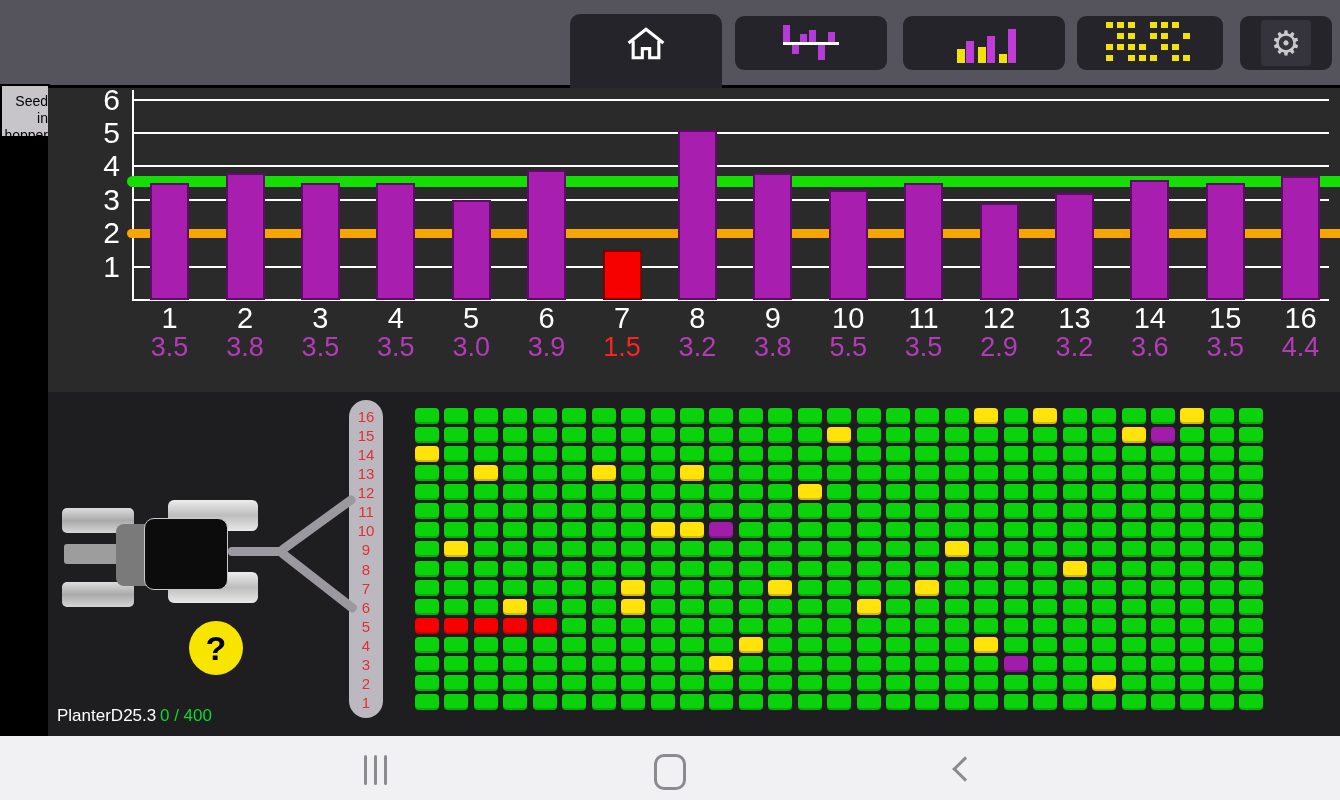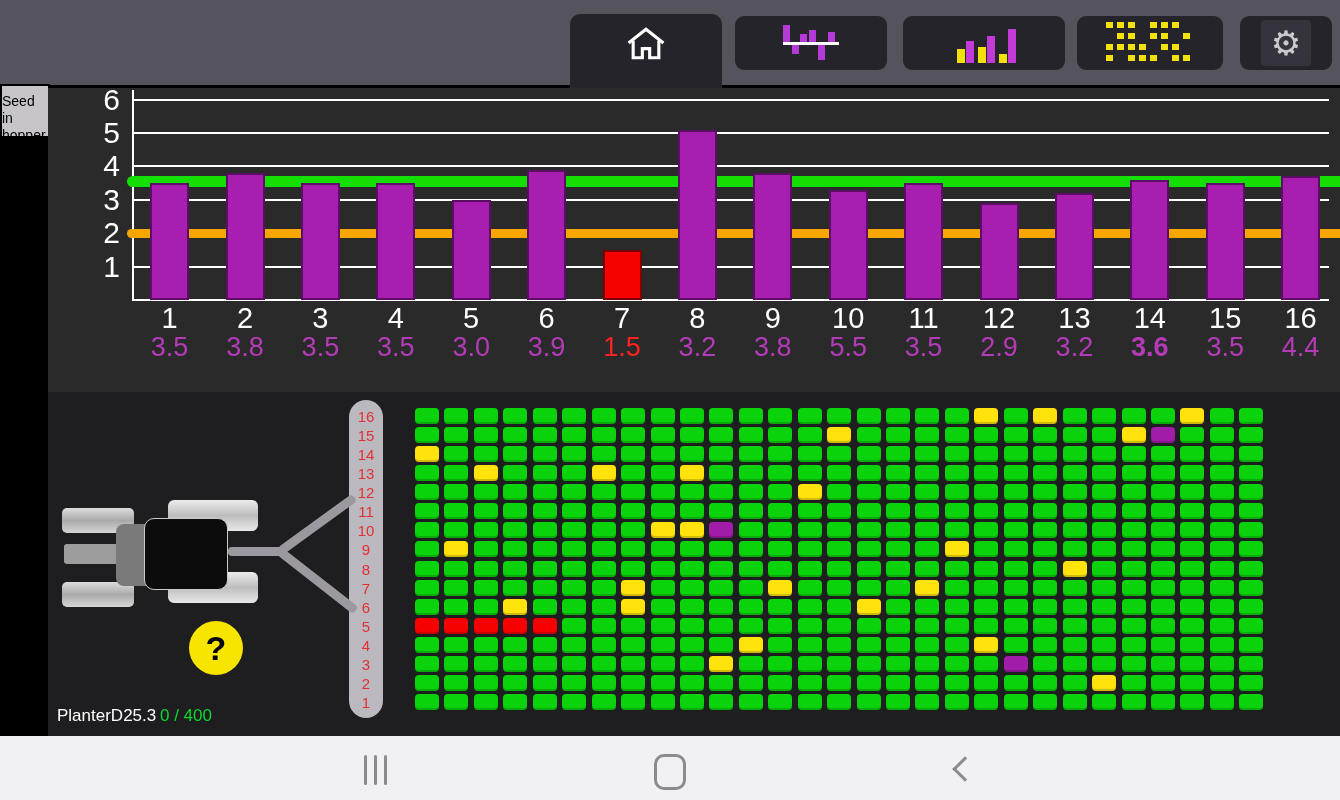--- a/index.html
+++ b/index.html
@@ -23,21 +23,21 @@
   .icon-wrap{position:relative;}
   .devline{position:absolute;background:#FFFFFF;}
   .devbar{position:absolute;background:#B53BD9;}
   .grpbar{position:absolute;}
   #gear-box{width:50px;height:46px;background:#35333B;border-radius:4px;display:flex;
             align-items:center;justify-content:center;color:#C9C9CE;font-size:34px;}
   .dot{position:absolute;width:7px;height:6px;background:#F2E20A;}
 
   
   #hopper-box{left:0;top:84px;width:50px;height:54px;background:#C7C5C9;border:2px solid #000;
-              box-sizing:border-box;color:#000;font-size:14px;text-align:left;line-height:17px;padding-top:7px;}
+              box-sizing:border-box;color:#000;font-size:14px;text-align:right;line-height:17px;padding-top:7px;}
   #hopper-bar{left:0;top:138px;width:48px;height:598px;background:#00E400;}
   .bags-txt{position:absolute;width:48px;text-align:center;color:#000;font-size:15px;}
 
   
   #chart-panel{left:48px;top:88px;width:1292px;height:304px;background:#2B2A2B;}
   .gridline{position:absolute;left:85px;width:1196px;height:2px;background:#FFFFFF;z-index:1;}
   #axis-line{position:absolute;left:84px;top:2px;width:2px;height:211px;background:#FFFFFF;z-index:2;}
   .target{position:absolute;left:79px;width:1254px;border-radius:6px;z-index:2;}
   .bar{position:absolute;box-sizing:border-box;z-index:3;}
   .ylab{position:absolute;width:50px;text-align:right;color:#FFF;font-size:30px;font-weight:300;z-index:1;}
@@ -215,21 +215,21 @@
       <div class="cat" style="position: absolute; left: 840.6px; top: 214px;">11</div>
       <div class="val" style="position: absolute; left: 840.6px; top: 244px; color: rgb(180, 59, 184);">3.5</div>
       <div class="bar" style="position: absolute; left: 931.5px; top: 115.14px; width: 39px; height: 96.86px; background: rgb(168, 31, 176); border: 2px solid rgb(92, 14, 102);"></div>
       <div class="cat" style="position: absolute; left: 916px; top: 214px;">12</div>
       <div class="val" style="position: absolute; left: 916px; top: 244px; color: rgb(180, 59, 184);">2.9</div>
       <div class="bar" style="position: absolute; left: 1006.9px; top: 105.12px; width: 39px; height: 106.88px; background: rgb(168, 31, 176); border: 2px solid rgb(92, 14, 102);"></div>
       <div class="cat" style="position: absolute; left: 991.4px; top: 214px;">13</div>
       <div class="val" style="position: absolute; left: 991.4px; top: 244px; color: rgb(180, 59, 184);">3.2</div>
       <div class="bar" style="position: absolute; left: 1082.3px; top: 91.76px; width: 39px; height: 120.24px; background: rgb(168, 31, 176); border: 2px solid rgb(92, 14, 102);"></div>
       <div class="cat" style="position: absolute; left: 1066.8px; top: 214px;">14</div>
-      <div class="val" style="position: absolute; left: 1066.8px; top: 244px; color: rgb(180, 59, 184); font-weight: bold;">3.6</div>
+      <div class="val" style="position: absolute; left: 1066.8px; top: 244px; color: rgb(180, 59, 184);">3.6</div>
       <div class="bar" style="position: absolute; left: 1157.7px; top: 95.1px; width: 39px; height: 116.9px; background: rgb(168, 31, 176); border: 2px solid rgb(92, 14, 102);"></div>
       <div class="cat" style="position: absolute; left: 1142.2px; top: 214px;">15</div>
       <div class="val" style="position: absolute; left: 1142.2px; top: 244px; color: rgb(180, 59, 184);">3.5</div>
       <div class="bar" style="position: absolute; left: 1233.1px; top: 88.42px; width: 39px; height: 123.58px; background: rgb(168, 31, 176); border: 2px solid rgb(92, 14, 102);"></div>
       <div class="cat" style="position: absolute; left: 1217.6px; top: 214px;">16</div>
       <div class="val" style="position: absolute; left: 1217.6px; top: 244px; color: rgb(180, 59, 184);">4.4</div>
     </div>
 
   <div id="map-panel" class="abs">
     <div class="hitch" style="left:180px;top:155px;width:58px;height:9px;"></div>

